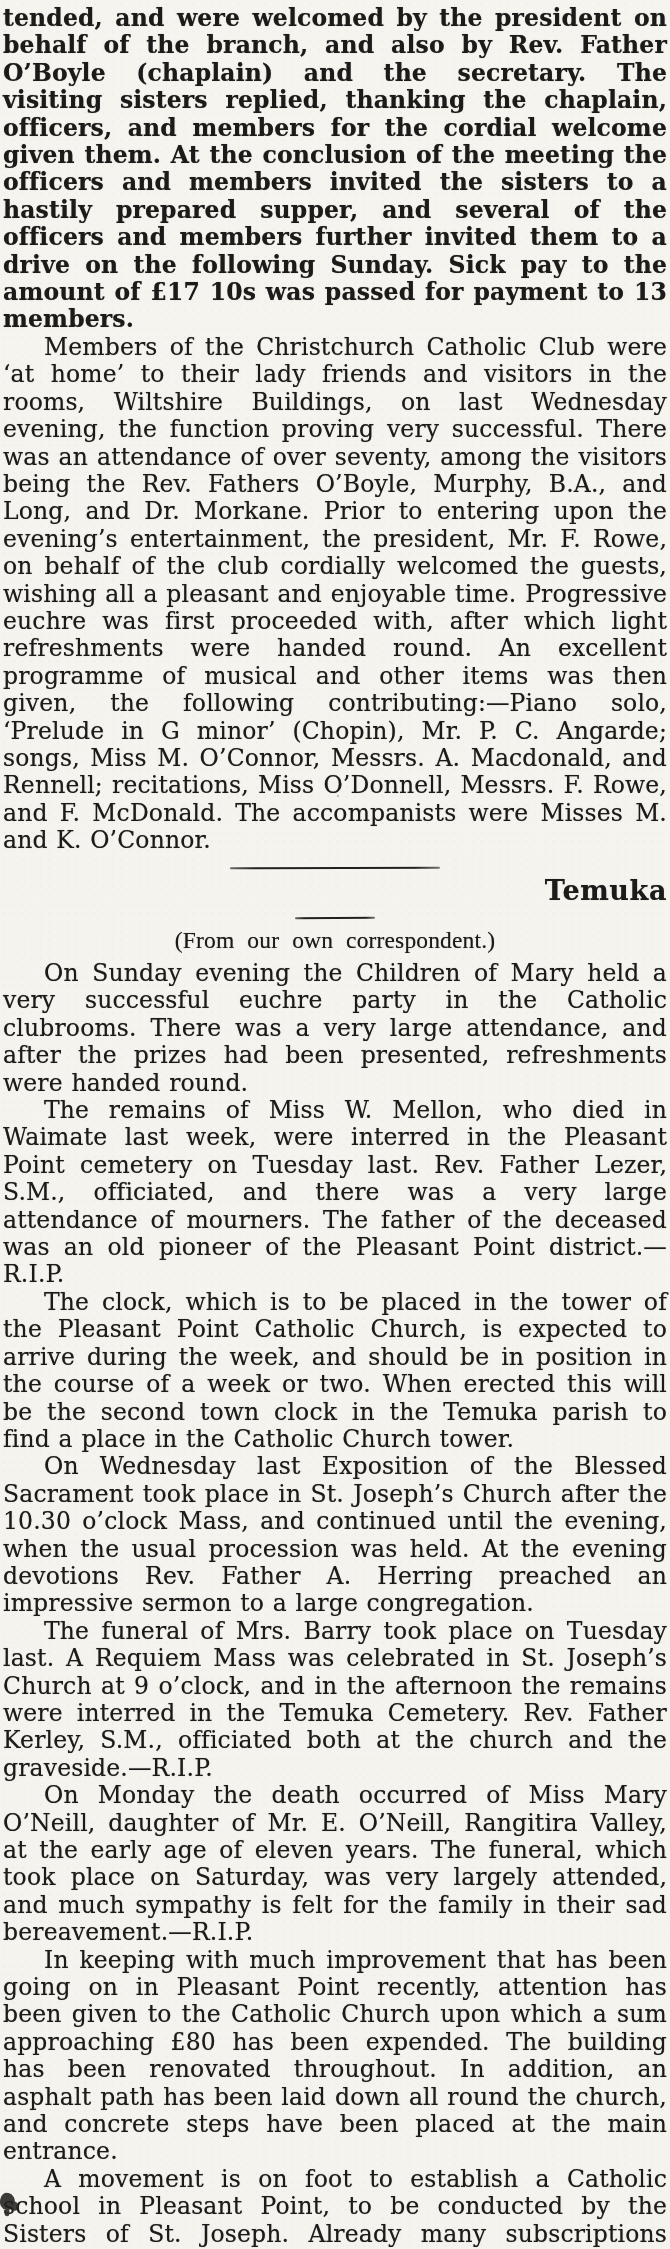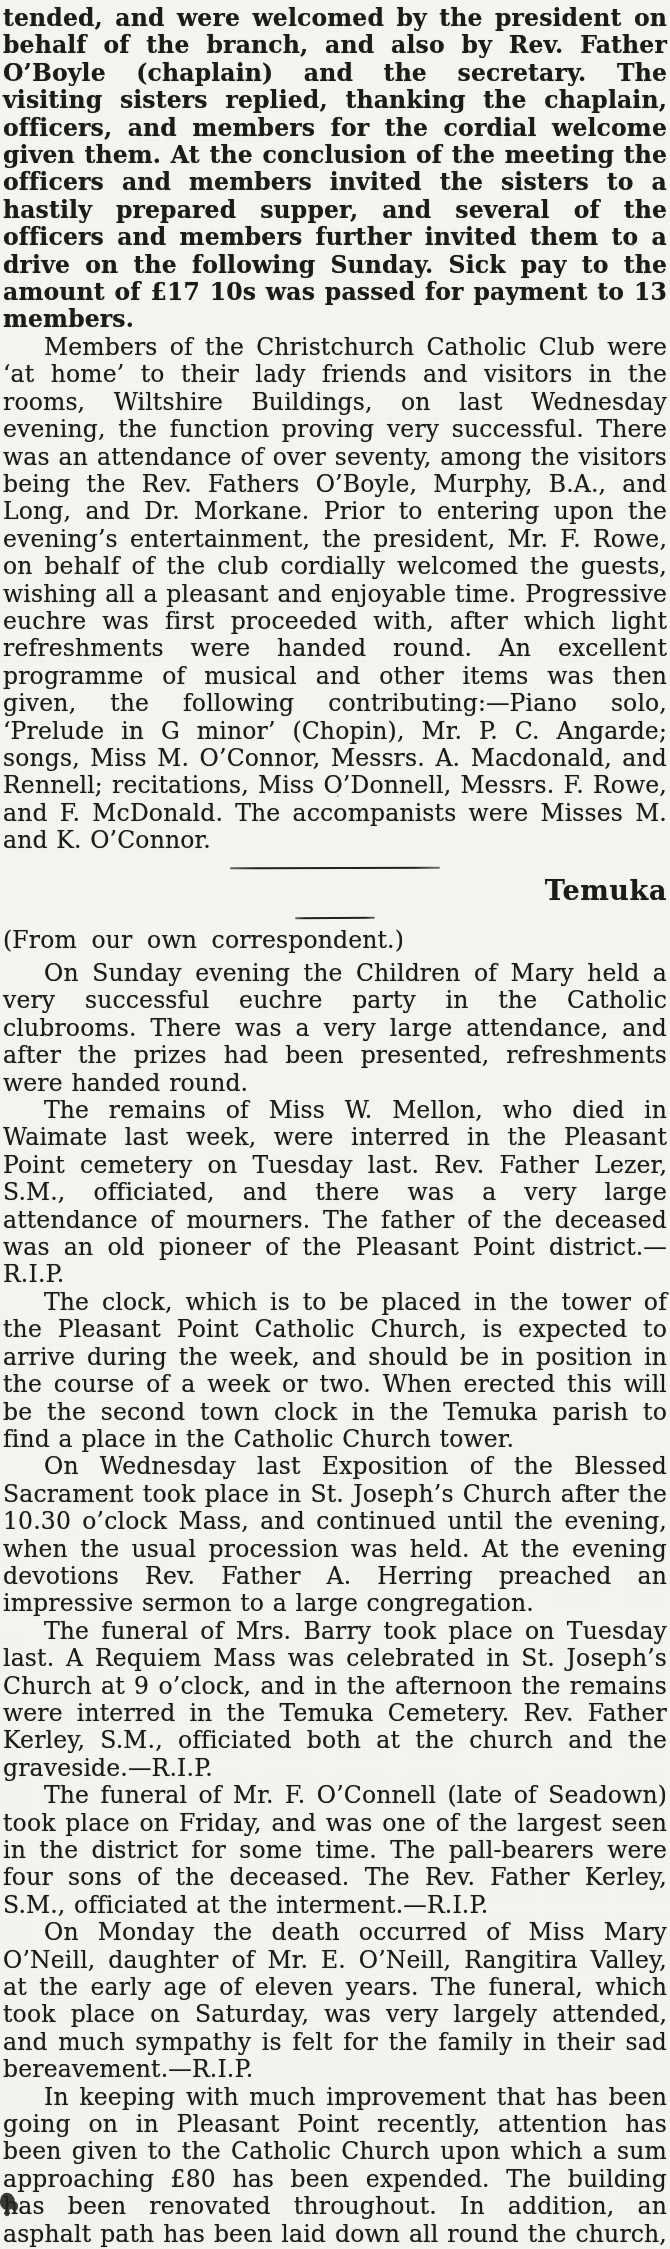--- a/index.html
+++ b/index.html
@@ -59,24 +59,25 @@
   .heading {
     margin: 0;
     text-align: right;
     text-indent: 0;
     font-size: 27px;
     font-weight: bold;
     letter-spacing: 0.6px;
     line-height: 32px;
   }
   .byline {
-    text-align: left;
+    text-align: center;
     text-indent: 0 !important;
     word-spacing: 7px;
     margin: 0 0 6px 0 !important;
+    font-family: Liberation Serif, serif;
   }
   .smudge {
     position: absolute;
     left: 0px;
     top: 2193px;
     width: 15px;
     height: 17px;
     background: #242220;
     border-radius: 45% 60% 50% 55%;
     transform: rotate(12deg);
@@ -109,21 +110,20 @@
 
     <div class="rule rule-short"></div>
 
     <p class="byline">(From our own correspondent.)</p>
 
     <p>On Sunday evening the Children of Mary held a very successful euchre party in the Catholic clubrooms. There was a very large attendance, and after the prizes had been presented, refreshments were handed round.</p>
     <p>The remains of Miss W. Mellon, who died in Waimate last week, were interred in the Pleasant Point cemetery on Tuesday last.  Rev. Father Lezer, S.M., officiated, and there was a very large attendance of mourners.  The father of the deceased was an old pioneer of the Pleasant Point district.—R.I.P.</p>
     <p>The clock, which is to be placed in the tower of the Pleasant Point Catholic Church, is expected to arrive during the week, and should be in position in the course of a week or two.  When erected this will be the second town clock in the Temuka parish to find a place in the Catholic Church tower.</p>
     <p>On Wednesday last Exposition of the Blessed Sacrament took place in St. Joseph’s Church after the 10.30 o’clock Mass, and continued until the evening, when the usual procession was held.  At the evening devotions Rev. Father A. Herring preached an impressive sermon to a large congregation.</p>
     <p>The funeral of Mrs. Barry took place on Tuesday last.  A Requiem Mass was celebrated in St. Joseph’s Church at 9 o’clock, and in the afternoon the remains were interred in the Temuka Cemetery.  Rev. Father Kerley, S.M., officiated both at the church and the graveside.—R.I.P.</p>
-    <p>The funeral of Mr. F. O’Connell (late of Seadown) took place on Friday, and was one of the largest seen in the district for some time.  The pall-bearers were four sons of the deceased.  The Rev. Father Kerley, S.M., officiated at the interment.—R.I.P.</p>
     <p>On Monday the death occurred of Miss Mary O’Neill, daughter of Mr. E. O’Neill, Rangitira Valley, at the early age of eleven years.  The funeral, which took place on Saturday, was very largely attended, and much sympathy is felt for the family in their sad bereavement.—R.I.P.</p>
     <p>In keeping with much improvement that has been going on in Pleasant Point recently, attention has been given to the Catholic Church upon which a sum approaching £80 has been expended.  The building has been renovated throughout.  In addition, an asphalt path has been laid down all round the church, and concrete steps have been placed at the main entrance.</p>
     <p>A movement is on foot to establish a Catholic school in Pleasant Point, to be conducted by the Sisters of St. Joseph.  Already many subscriptions have been pro-</p>
 
   </article>
 
   <div class="smudge"></div>
   <div class="speck speck-1"></div>
   <div class="speck speck-2"></div>
   <div class="speck speck-3"></div>

